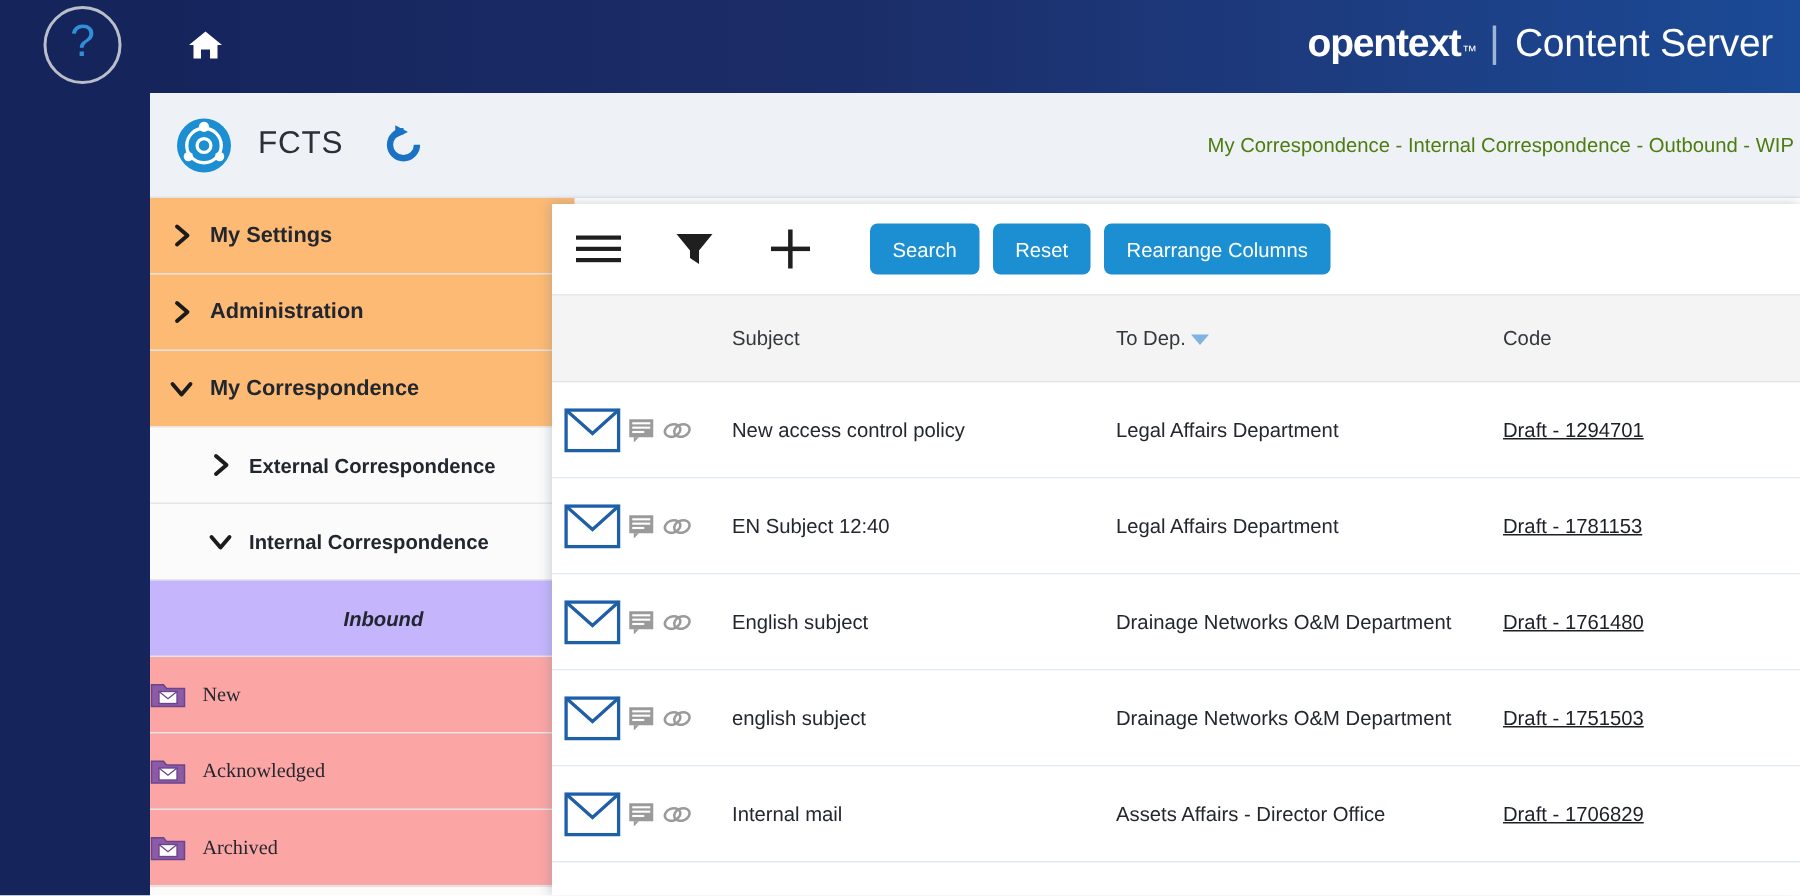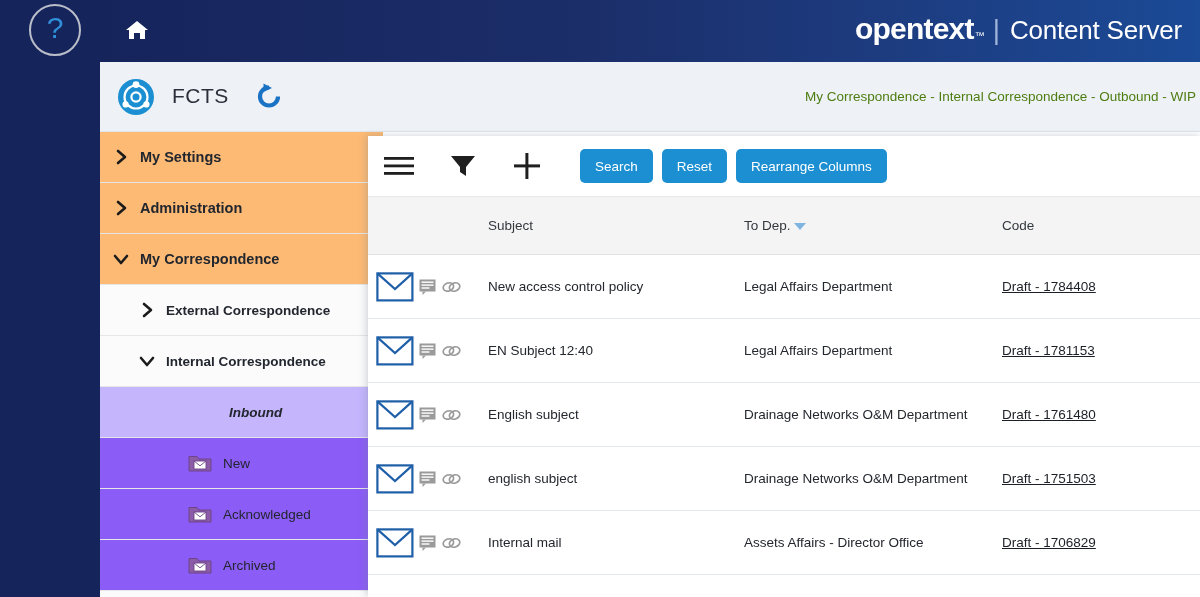--- a/index.html
+++ b/index.html
@@ -42,21 +42,21 @@
   .home-icon {
     position: absolute; left: 24px; top: 18px;
     width: 26px; height: 24px;
   }
   .brand {
     position: absolute; right: 18px; top: 12px;
     display: flex; align-items: baseline;
     color: #ffffff;
   }
   .brand .ot {
-    font-size: 30px; font-weight: bold; letter-spacing: -0.8px;
+    font-size: 26px; font-weight: bold; letter-spacing: -0.8px;
   }
   .brand .tm { font-size: 10px; vertical-align: super; margin-left: 1px; }
   .brand .pipe {
     font-size: 28px; font-weight: 200; margin: 0 10px 0 8px;
     color: #9fb4d8;
   }
   .brand .cs { font-size: 26px; font-weight: 400; letter-spacing: -0.2px; }
 
   
   .app-header {
@@ -94,21 +94,21 @@
     position: relative;
     height: 51px;
     display: flex; align-items: center;
     border-bottom: 1px solid #e6e6e6;
     background: #fafafa;
     cursor: pointer;
   }
   .nav-item.lvl0 { padding-left: 12px; background: #fdba74; }
   .nav-item.lvl1 { padding-left: 38px; background: #fbfbfb; }
   .nav-item.lvl2 { padding-left: 101px; background: #c4b5fd; font-style: italic; }
-  .nav-item.lvl3 { padding-left: 88px; background: #8b5cf6; }
+  .nav-item.lvl3 { background: #fca5a5; font-family: Liberation Serif, serif; }
   .chev {
     width: 18px; height: 18px; flex: 0 0 18px;
     margin-right: 10px;
     display: flex; align-items: center; justify-content: center;
   }
   .nav-label {
     font-size: 14.5px; font-weight: bold; color: #22262e;
     white-space: nowrap;
   }
   .nav-item.lvl1 .nav-label,
@@ -362,21 +362,21 @@
               <rect x="2.5" y="5.4" width="12" height="1.4" fill="#ffffff"></rect>
               <rect x="2.5" y="8.3" width="8" height="1.4" fill="#ffffff"></rect>
               <path d="M3.5 12.5 L3.5 16 L7 12.5 Z" fill="#9a9a9a"></path>
             </svg></span>
           <span class="clip-icon"><svg width="19" height="15" viewBox="0 0 19 15">
               <ellipse cx="6.4" cy="7.5" rx="5.3" ry="4" fill="none" stroke="#9a9a9a" stroke-width="1.7" transform="rotate(-22 6.4 7.5)"></ellipse>
               <ellipse cx="12.6" cy="7.5" rx="5.3" ry="4" fill="none" stroke="#9a9a9a" stroke-width="1.7" transform="rotate(-22 12.6 7.5)"></ellipse>
             </svg></span>
           <span class="cell c-subject">New access control policy</span>
           <span class="cell c-todep">Legal Affairs Department</span>
-          <span class="cell c-code">Draft - 1784408</span>
+          <span class="cell c-code">Draft - 1294701</span>
         </div>
         <div class="row">
           <span class="env-icon"><svg width="38" height="30" viewBox="0 0 38 30">
               <rect x="1.4" y="1.4" width="35" height="27" fill="#ffffff" stroke="#1e5fa8" stroke-width="2.2"></rect>
               <path d="M1.4 1.4 L19 17 L36.4 1.4" fill="none" stroke="#1e5fa8" stroke-width="2.2"></path>
             </svg></span>
           <span class="cmt-icon"><svg width="17" height="16" viewBox="0 0 17 16">
               <rect x="0.5" y="0.5" width="16" height="12" fill="#9a9a9a"></rect>
               <rect x="2.5" y="2.5" width="12" height="1.4" fill="#ffffff"></rect>
               <rect x="2.5" y="5.4" width="12" height="1.4" fill="#ffffff"></rect>

